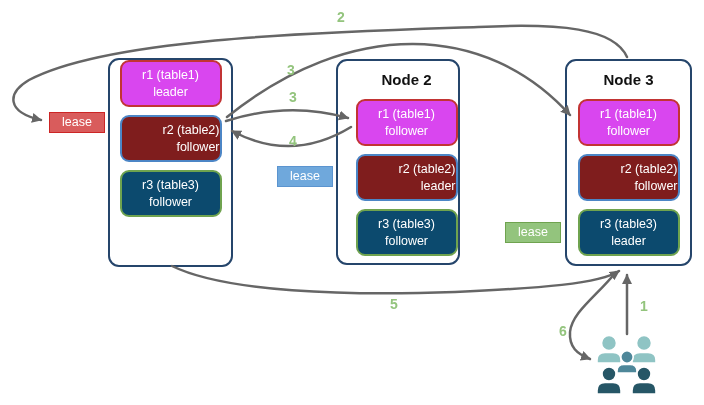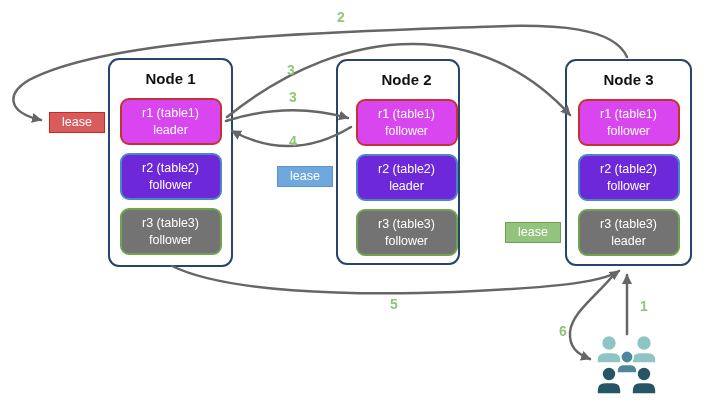--- a/index.html
+++ b/index.html
@@ -17,22 +17,22 @@
     text-align:center; font-weight:bold; font-size:15px; color:#111;
     margin-top:9px; margin-bottom:9px; line-height:20px;
   }
   .replica {
     margin:0 auto 8px auto; width:102px; height:47px; border-radius:9px;
     color:#fff; font-size:12.5px; text-align:center; line-height:1.3;
     display:flex; flex-direction:column; justify-content:center;
     border:2px solid transparent;
   }
   .replica.red   { background:#d946ef; border-color:#c23434; }
-  .replica.blue  { background:#6d28d9; border-color:#4c86c6; }
-  .replica.green { background:#737373; border-color:#6fa34f; }
+  .replica.blue  { background:#7f1d1d; border-color:#4c86c6;text-align:right; }
+  .replica.green { background:#0c4a6e; border-color:#6fa34f; }
   
   .lease {
     position:absolute; width:56px; height:21px; border-radius:0;
     color:#fff; font-size:12.5px; text-align:center; line-height:18px;
     border:1.5px solid transparent;
   }
   .lease.red   { background:#d95c5c; border-color:#cc2525; left:49px;  top:112px; }
   .lease.blue  { background:#6fa8dc; border-color:#5b94cf; left:277px; top:166px; }
   .lease.green { background:#93c47d; border-color:#6fa34f; left:505px; top:222px; }
   
@@ -43,21 +43,20 @@
   
   .arrow-layer, .users-layer { position:absolute; pointer-events:none; }
   .arrow-layer { left:0; top:0; }
 </style>
 </head>
 <body>
 
 <div class="canvas">
 
   <div class="node" style="left:108px; top:58px; width:125px; height:209px;">
-    <div class="node-title">Node 1</div>
     <div class="replica red">
       <span>r1 (table1)</span>
       <span>leader</span>
     </div>
     <div class="replica blue">
       <span>r2 (table2)</span>
       <span>follower</span>
     </div>
     <div class="replica green">
       <span>r3 (table3)</span>

